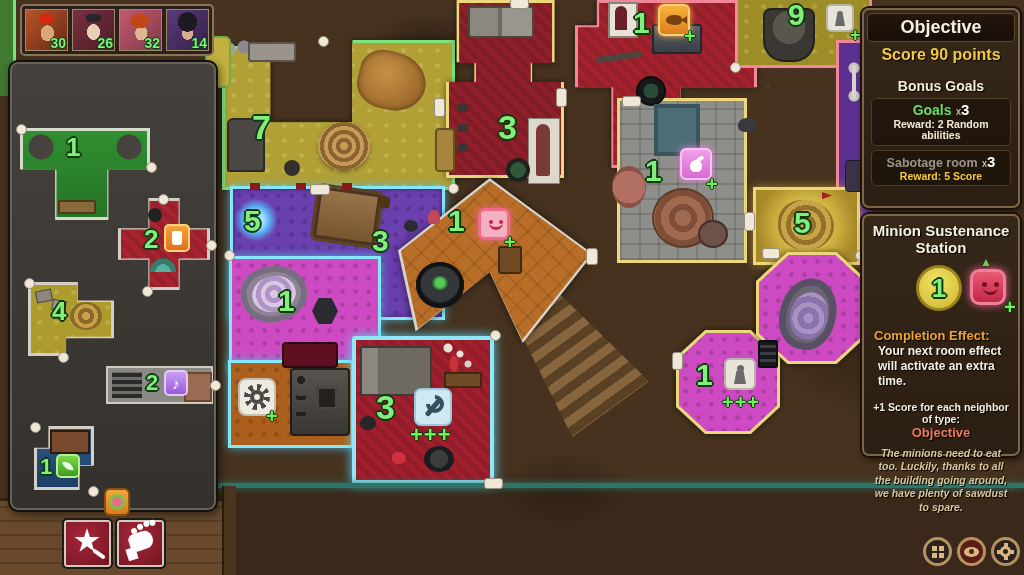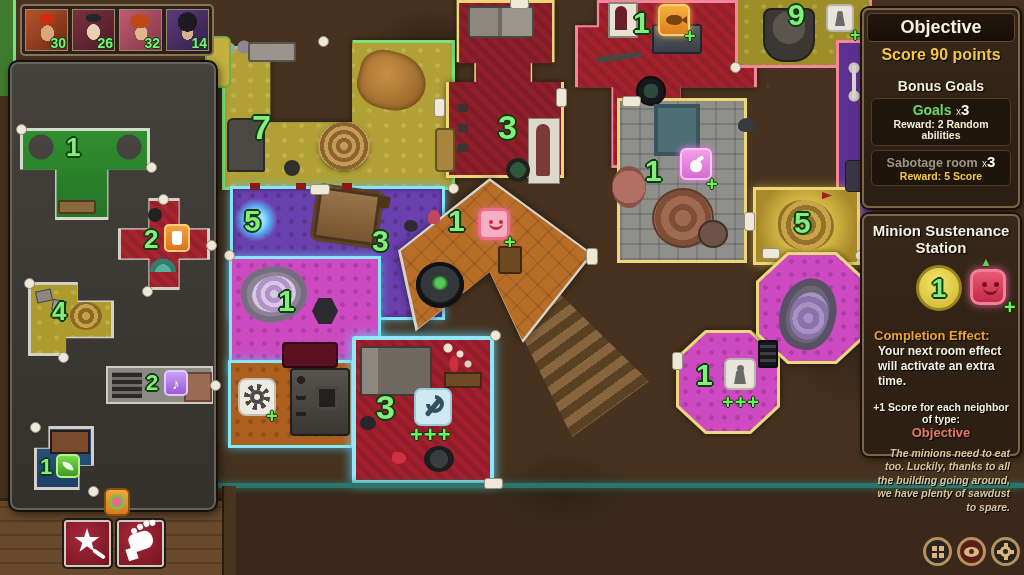--- a/index.html
+++ b/index.html
@@ -362,21 +362,21 @@
       <div class="isq" style="left:106px;top:6px;width:36px;height:36px;background:linear-gradient(#e85a72,#c22848);border:3px solid #f08098;border-radius:9px;box-shadow:0 0 8px #f0609a;">
         <div style="position:absolute;top:10px;left:9px;width:5px;height:5px;background:#7a0e20;border-radius:50%;box-shadow:12px 0 0 #7a0e20;"></div>
         <div style="position:absolute;bottom:7px;left:10px;width:15px;height:7px;border-bottom:3px solid #7a0e20;border-radius:0 0 8px 8px;"></div>
       </div>
       <div class="plus" style="left:140px;top:34px;font-size:20px;position:absolute;">+</div>
     </div>
     <div style="margin:9px 10px 0;font-weight:bold;font-size:13px;color:#f0a32e;text-shadow:1px 1px 1px #000;">Completion Effect:</div>
     <div style="margin:1px 14px 0;font-weight:bold;font-size:12px;color:#f5f0e2;line-height:1.25;text-shadow:1px 1px 1px #000;">Your next room effect will activate an extra time.</div>
     <div style="margin:12px 6px 0;text-align:center;font-weight:bold;font-size:10.5px;color:#f5f0e2;text-shadow:1px 1px 1px #000;">+1 Score for each neighbor of type:</div>
     <div style="text-align:center;font-weight:bold;font-size:13px;color:#e87b63;text-shadow:1px 1px 1px #000;">Objective</div>
-    <div style="margin:7px 8px 0;text-align:right;font-weight:bold;font-style:italic;font-size:10.5px;color:#d9c69b;line-height:1.3;text-shadow:1px 1px 1px #000;">The minions need to eat too. Luckily, thanks to all the building going around, we have plenty of sawdust to spare.</div>
+    <div style="margin:7px 8px 0;text-align:center;font-weight:bold;font-style:italic;font-size:10.5px;color:#d9c69b;line-height:1.3;text-shadow:1px 1px 1px #000;">The minions need to eat too. Luckily, thanks to all the building going around, we have plenty of sawdust to spare.</div>
   </div>
 
   <div class="round-btn" style="left:923px;">
     <div style="display:grid;grid-template-columns:5px 5px;grid-gap:2px;">
       <div style="width:5px;height:5px;background:#d8b880;"></div>
         <div style="width:5px;height:5px;background:#d8b880;"></div>
       <div style="width:5px;height:5px;background:#d8b880;"></div>
         <div style="width:5px;height:5px;background:#d8b880;"></div>
     </div>
   </div>

